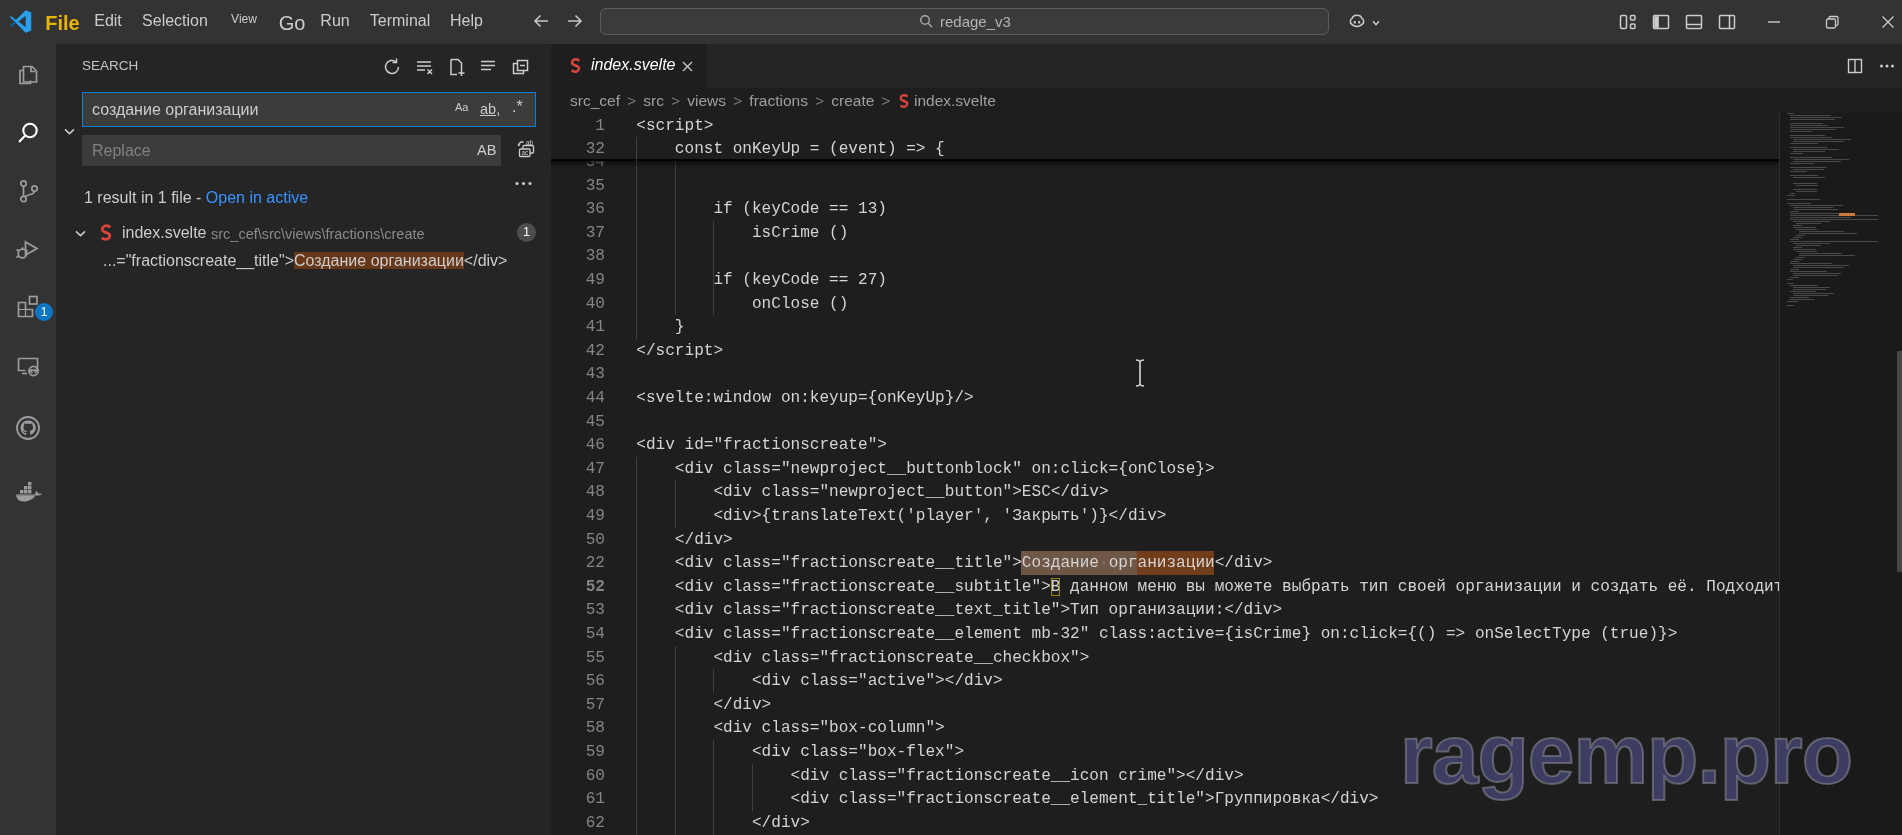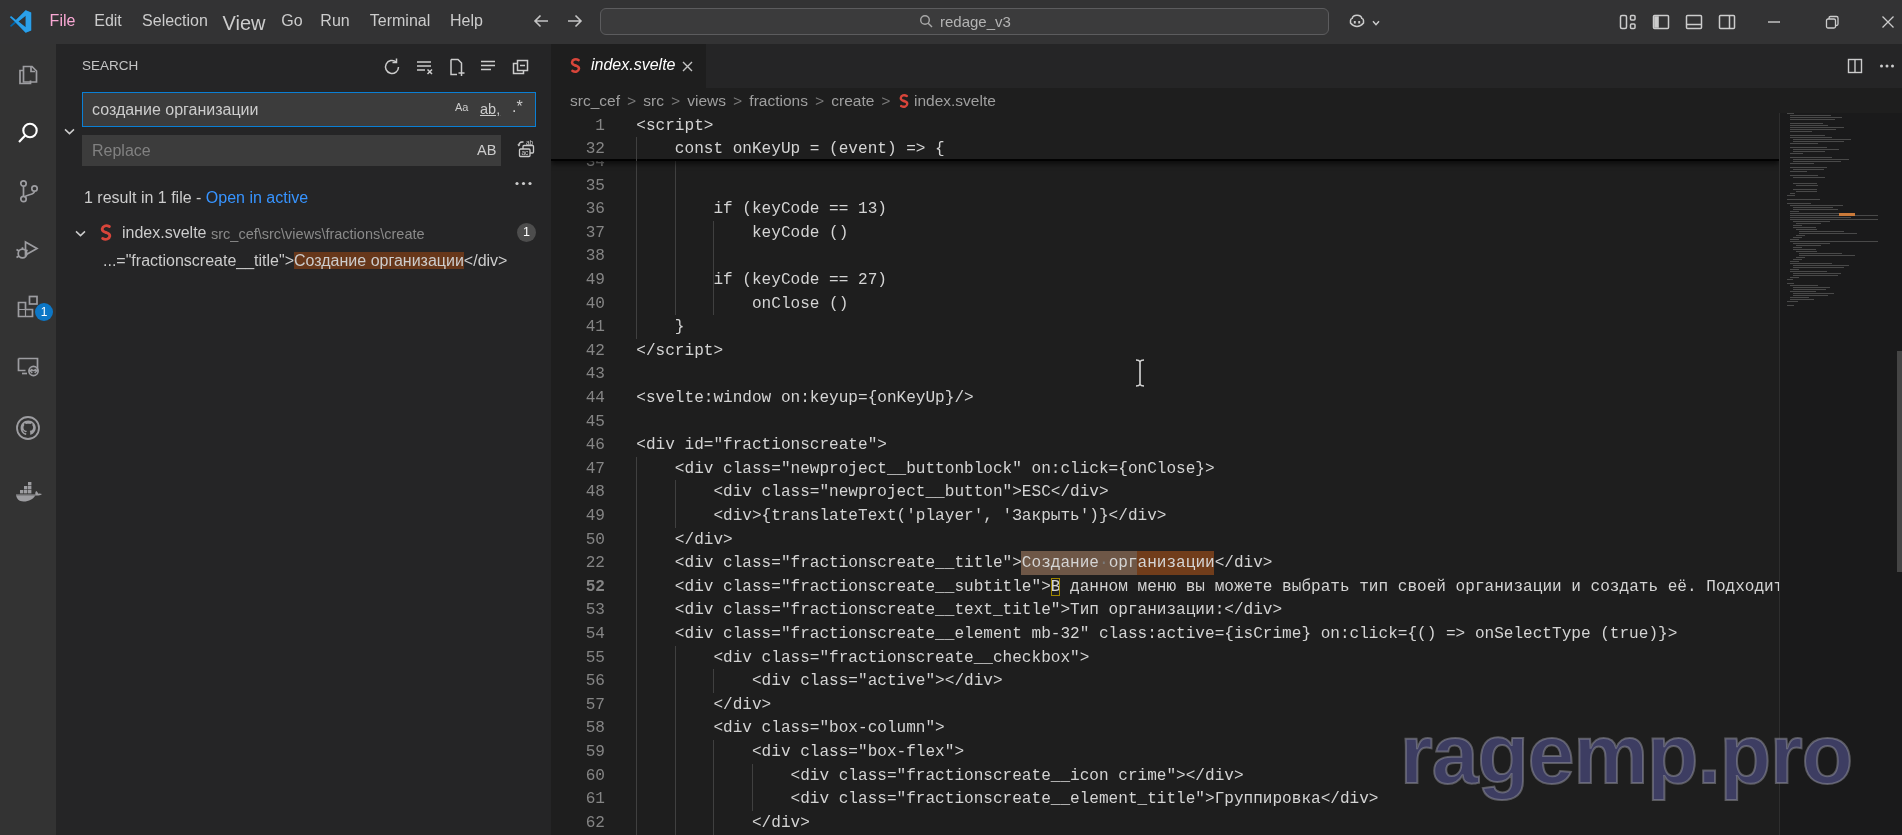--- a/index.html
+++ b/index.html
@@ -12,25 +12,25 @@
 .guide { position:absolute; width:1px; background:#404040; }
 .crumb { color:#9f9f9f; }
 .csep { color:#7a7a7a; padding:0 7px; font-family:"Liberation Mono",monospace; }
 </style></head>
 <body>
 <div class="abs" style="left:0;top:0;width:1902px;height:44px;background:#333334;">
     <div class="abs" style="left:9px;top:10px;"><svg width="23" height="23" viewBox="0 0 100 100">
 <path fill="#0065a9" d="M96.5 10.5 72.5 1 30 43 10 27.5 3.5 30.5 24.5 50 3.5 69.5 10 72.5 30 57 72.5 99 96.5 89.5Z M72.5 25 41 50 72.5 75Z" fill-rule="evenodd"></path>
 <path fill="#2b9fe8" d="M72.5 1 30 43 10 27.5 3.5 30.5 24.5 50 72.5 99 96.5 89.5V10.5Z M72.5 25V75L41 50Z" fill-rule="evenodd"></path>
 </svg></div>
-    <div class="abs" style="left:62.5px;top:12px;transform:translateX(-50%);color:#f9a8d4;font-size:16px;">File</div>
+    <div class="abs" style="left:62.5px;top:12px;transform:translateX(-50%);color:#eab308;font-size:20px;font-weight:bold;">File</div>
     <div class="abs" style="left:108px;top:12px;transform:translateX(-50%);color:#cccccc;font-size:16px;">Edit</div>
     <div class="abs" style="left:175px;top:12px;transform:translateX(-50%);color:#cccccc;font-size:16px;">Selection</div>
-    <div class="abs" style="left:244px;top:12px;transform:translateX(-50%);color:#cccccc;font-size:20px;">View</div>
-    <div class="abs" style="left:292px;top:12px;transform:translateX(-50%);color:#cccccc;font-size:16px;">Go</div>
+    <div class="abs" style="left:244px;top:12px;transform:translateX(-50%);color:#cccccc;font-size:12px;">View</div>
+    <div class="abs" style="left:292px;top:12px;transform:translateX(-50%);color:#cccccc;font-size:20px;">Go</div>
     <div class="abs" style="left:335px;top:12px;transform:translateX(-50%);color:#cccccc;font-size:16px;">Run</div>
     <div class="abs" style="left:400px;top:12px;transform:translateX(-50%);color:#cccccc;font-size:16px;">Terminal</div>
     <div class="abs" style="left:466.5px;top:12px;transform:translateX(-50%);color:#cccccc;font-size:16px;">Help</div>
     <div class="abs" style="left:531px;top:11px;"><svg width="20" height="20" viewBox="0 0 20 20" style="">
         <g fill="none" stroke="#c5c5c5" stroke-width="1.6">
           <path d="M17 10 H4 M9.5 4.5 L4 10 l5.5 5.5"></path>
         </g>
       </svg></div>
     <div class="abs" style="left:565px;top:11px;"><svg width="20" height="20" viewBox="0 0 20 20" style="">
         <g fill="none" stroke="#c5c5c5" stroke-width="1.6">
@@ -263,21 +263,21 @@
     <div class="guide" style="left:123.9px;top:367.4px;height:47.2px;"></div>
     <div class="guide" style="left:123.9px;top:532.6px;height:189.4px;"></div>
     <div class="guide" style="left:162.4px;top:556.2px;height:23.6px;"></div>
     <div class="guide" style="left:162.4px;top:627.0px;height:95.0px;"></div>
     <div class="guide" style="left:201.0px;top:650.6px;height:47.2px;"></div>
     <div class="ln" style="left:9px;top:37.0px;">34</div>
     <div class="ln" style="left:9px;top:60.6px;">35</div>
     <div class="ln" style="left:9px;top:84.2px;">36</div>
     <div class="cl" style="left:85.3px;top:84.2px;">        if (keyCode == 13)</div>
     <div class="ln" style="left:9px;top:107.8px;">37</div>
-    <div class="cl" style="left:85.3px;top:107.8px;">            keyCode ()</div>
+    <div class="cl" style="left:85.3px;top:107.8px;">            isCrime ()</div>
     <div class="ln" style="left:9px;top:131.4px;">38</div>
     <div class="ln" style="left:9px;top:155.0px;">49</div>
     <div class="cl" style="left:85.3px;top:155.0px;">        if (keyCode == 27)</div>
     <div class="ln" style="left:9px;top:178.6px;">40</div>
     <div class="cl" style="left:85.3px;top:178.6px;">            onClose ()</div>
     <div class="ln" style="left:9px;top:202.2px;">41</div>
     <div class="cl" style="left:85.3px;top:202.2px;">    }</div>
     <div class="ln" style="left:9px;top:225.8px;">42</div>
     <div class="cl" style="left:85.3px;top:225.8px;">&lt;/script&gt;</div>
     <div class="ln" style="left:9px;top:249.4px;">43</div>

